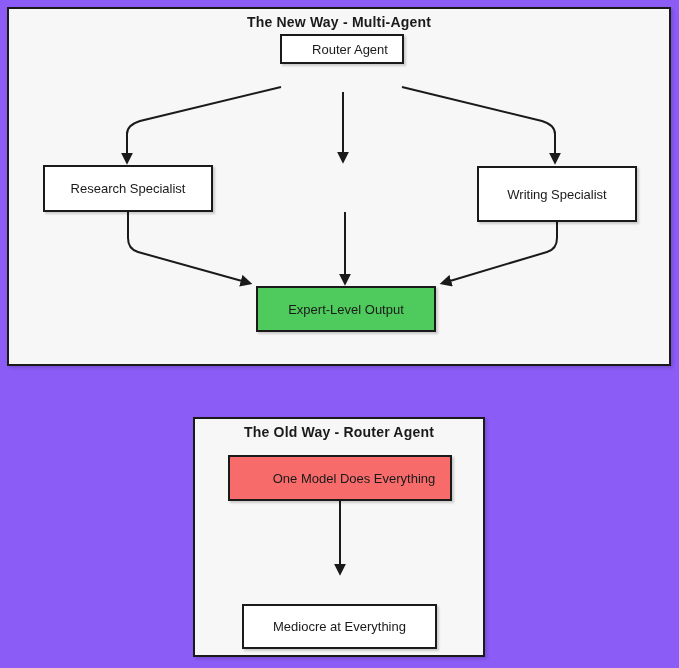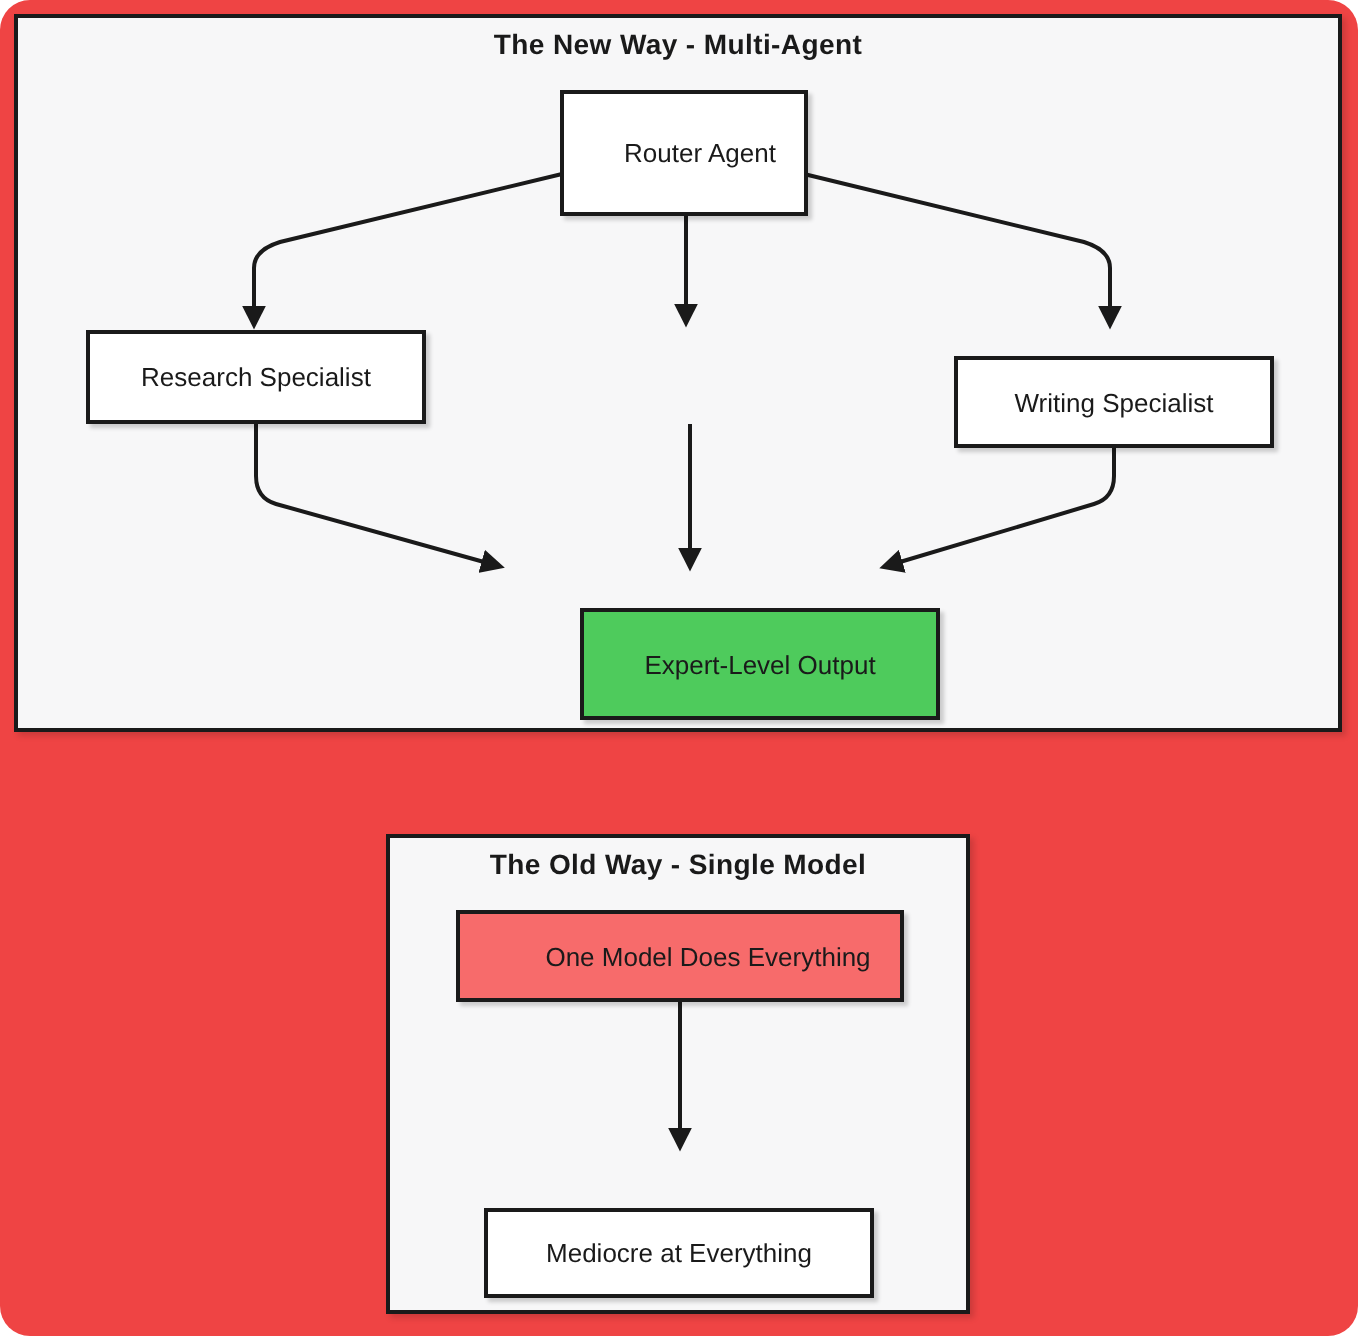--- a/index.html
+++ b/index.html
@@ -1,24 +1,23 @@
 <!DOCTYPE html>
 <html style="--node-border: #1a1a1a; --node-fill: #ffffff; --panel-fill: #f7f7f8; --edge: #1a1a1a; --success-fill: #4ecb5c; --danger-fill: #f76b6b; --text: #1a1a1a;"><head>
 <meta charset="utf-8">
 <style>
   html, body { margin: 0; padding: 0; background: #ffffff; }
   .page {
     position: relative;
     width: 679px;
     height: 668px;
-    background: #ef4444;
+    background: #8b5cf6;
     font-family: "Liberation Sans", sans-serif;
     color: var(--text, #1a1a1a);
     overflow: hidden;
-    border-radius: 15px;
   }
   .panel {
     position: absolute;
     background: var(--panel-fill, #f7f7f8);
     border: 2px solid var(--node-border, #1a1a1a);
     box-shadow: 2px 2px 3px rgba(0,0,0,0.15);
     box-sizing: border-box;
     z-index: 0;
   }
   .panel-title {
@@ -54,39 +53,39 @@
     font-size: 13px;
     text-align: center;
     z-index: 2;
   }
   .node.success { background: var(--success-fill, #4ecb5c); }
   .node.danger  { background: var(--danger-fill, #f76b6b); padding-left: 28px; }
 
   
   #panel-new { left: 7px; top: 7px; width: 664px; height: 359px; }
   #panel-old { left: 193px; top: 417px; width: 292px; height: 240px; }
-  #node-router   { left: 280px; top: 45px;  width: 124px; height: 63px; padding-left: 16px; }
+  #node-router   { left: 280px; top: 34px;  width: 124px; height: 30px; padding-left: 16px; }
   #node-research { left: 43px;  top: 165px; width: 170px; height: 47px; }
   #node-analysis { left: 262px; top: 165px; width: 166px; height: 47px; }
-  #node-writing  { left: 477px; top: 178px; width: 160px; height: 46px; }
-  #node-expert   { left: 256px; top: 304px; width: 180px; height: 56px; margin-left: 34px; }
+  #node-writing  { left: 477px; top: 166px; width: 160px; height: 56px; }
+  #node-expert   { left: 256px; top: 286px; width: 180px; height: 46px; }
   #node-one-model { left: 228px; top: 455px; width: 224px; height: 46px; }
   #node-mediocre  { left: 242px; top: 576px; width: 195px; height: 45px; margin-top: 28px; }
 </style>
 </head>
 <body>
 
 <div class="page">
 
   <section class="panel" id="panel-new">
     <div class="panel-title">The New Way - Multi-Agent</div>
   </section>
 
   <section class="panel" id="panel-old">
-    <div class="panel-title">The Old Way - Single Model</div>
+    <div class="panel-title">The Old Way - Router Agent</div>
   </section>
 
   <svg class="edges" viewBox="0 0 679 668" aria-hidden="true">
     <defs>
       <marker id="arrowhead" viewBox="0 0 10 10" refX="1" refY="5" markerWidth="6" markerHeight="6" orient="auto-start-reverse">
         <path d="M0,0 L10,5 L0,10 z"></path>
       </marker>
     </defs>
     <path class="edge" marker-end="url(#arrowhead)" d="M 281 87 L 140 121 Q 127 125 127 134 L 127 154"></path>
     <path class="edge" marker-end="url(#arrowhead)" d="M 343 92 L 343 153"></path>

